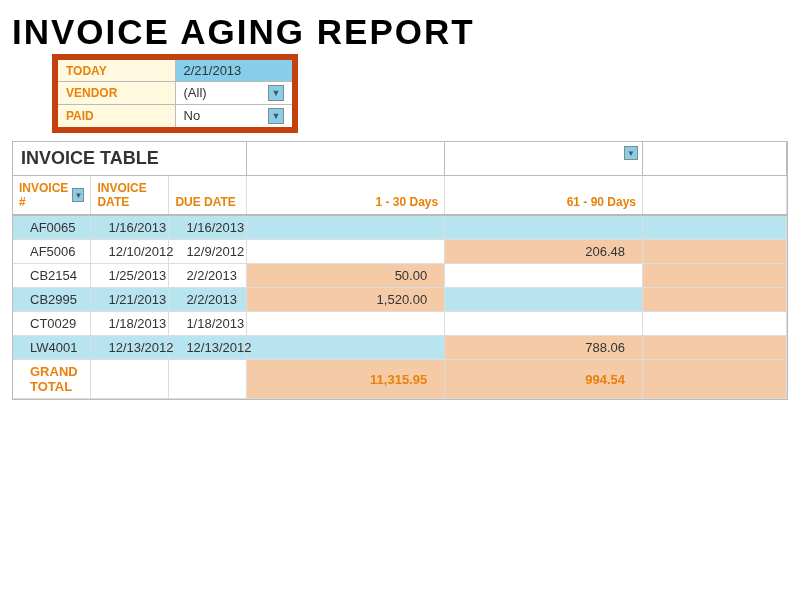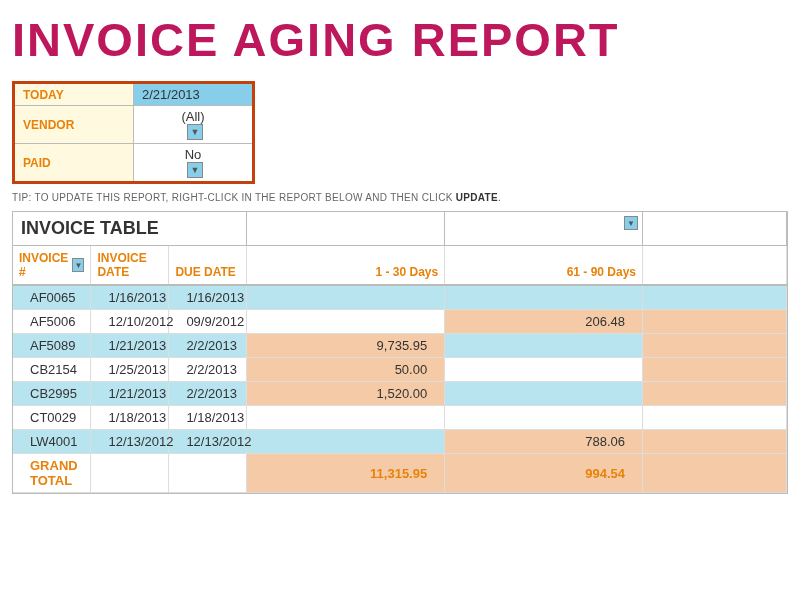--- a/index.html
+++ b/index.html
@@ -11,32 +11,33 @@
       width: 800px;
       min-height: 600px;
       overflow-x: hidden;
     }
 
     .page {
       padding: 12px 12px 0 12px;
     }
 
     .report-title {
-      font-size: 47px;
-      font-weight: bold;
-      color: #be185d;
+      font-size: 35px;
+      font-weight: bold;
+      color: #000000;
       letter-spacing: 2px;
-      margin-bottom: 14px;
+      margin-bottom: 2px;
       font-family: Arial, sans-serif;
     }
 
     .filter-table {
       border-collapse: collapse;
       margin-bottom: 8px;
-      border: 3px solid #c2410c;
+      border: 6px solid #c2410c;
+      margin-left: 40px;
     }
     .filter-table td {
       padding: 3px 8px;
       border: 1px solid #bbb;
     }
     .filter-label {
       background: #fffadf;
       color: #e8820a;
       font-weight: bold;
       font-size: 12px;
@@ -48,23 +49,21 @@
     }
     .filter-value-today {
       background: #87ceeb;
       font-size: 13px;
       color: #333;
       font-weight: normal;
       width: 120px;
     }
     .filter-dropdown {
       display: inline-flex;
-      align-items: center;
       width: 100%;
-      flex-direction: column;
     }
     .filter-dropdown span {
       flex: 1;
     }
     .dropdown-arrow {
       display: inline-block;
       width: 16px;
       height: 16px;
       background: #87ceeb;
       border: 1px solid #888;
@@ -213,23 +212,20 @@
       <td class="filter-value">
         <div class="filter-dropdown">
           <span>No</span>
           <div class="dropdown-arrow">▼</div>
         </div>
       </td>
     </tr>
   </tbody>
     </table>
 
-  <div class="tip-text">
-    <span>TIP:  TO UPDATE THIS REPORT, RIGHT-CLICK IN THE REPORT BELOW AND THEN CLICK </span><strong>UPDATE</strong>.
-  </div>
 
   <div class="invoice-table-wrapper">
     <table class="invoice-table">
       <thead>
         <tr class="header-title">
           <td colspan="3" class="col-invoice">INVOICE  TABLE</td>
           <td class="col-1-30"></td>
           <td class="col5-header-cell col-61-90">
             <div class="col5-header-dropdown">▼</div>
           </td>
@@ -255,31 +251,23 @@
       <td>AF0065</td>
       <td style="text-align:center">1/16/2013</td>
       <td style="text-align:center">1/16/2013</td>
       <td class="col-1-30"></td>
       <td class="col-61-90"></td>
       <td class="col-extra"></td>
     </tr>
           <tr class="row-white">
       <td>AF5006</td>
       <td style="text-align:center">12/10/2012</td>
-      <td style="text-align:center">09/9/2012</td>
+      <td style="text-align:center">12/9/2012</td>
       <td class="col-1-30"></td>
       <td class="col-61-90 orange-bg">206.48</td>
-      <td class="col-extra orange-bg"></td>
-    </tr>
-          <tr class="row-blue">
-      <td>AF5089</td>
-      <td style="text-align:center">1/21/2013</td>
-      <td style="text-align:center">2/2/2013</td>
-      <td class="col-1-30 orange-bg">9,735.95</td>
-      <td class="col-61-90"></td>
       <td class="col-extra orange-bg"></td>
     </tr>
           <tr class="row-white">
       <td>CB2154</td>
       <td style="text-align:right">1/25/2013</td>
       <td style="text-align:center">2/2/2013</td>
       <td class="col-1-30 orange-bg">50.00</td>
       <td class="col-61-90"></td>
       <td class="col-extra orange-bg"></td>
     </tr>

